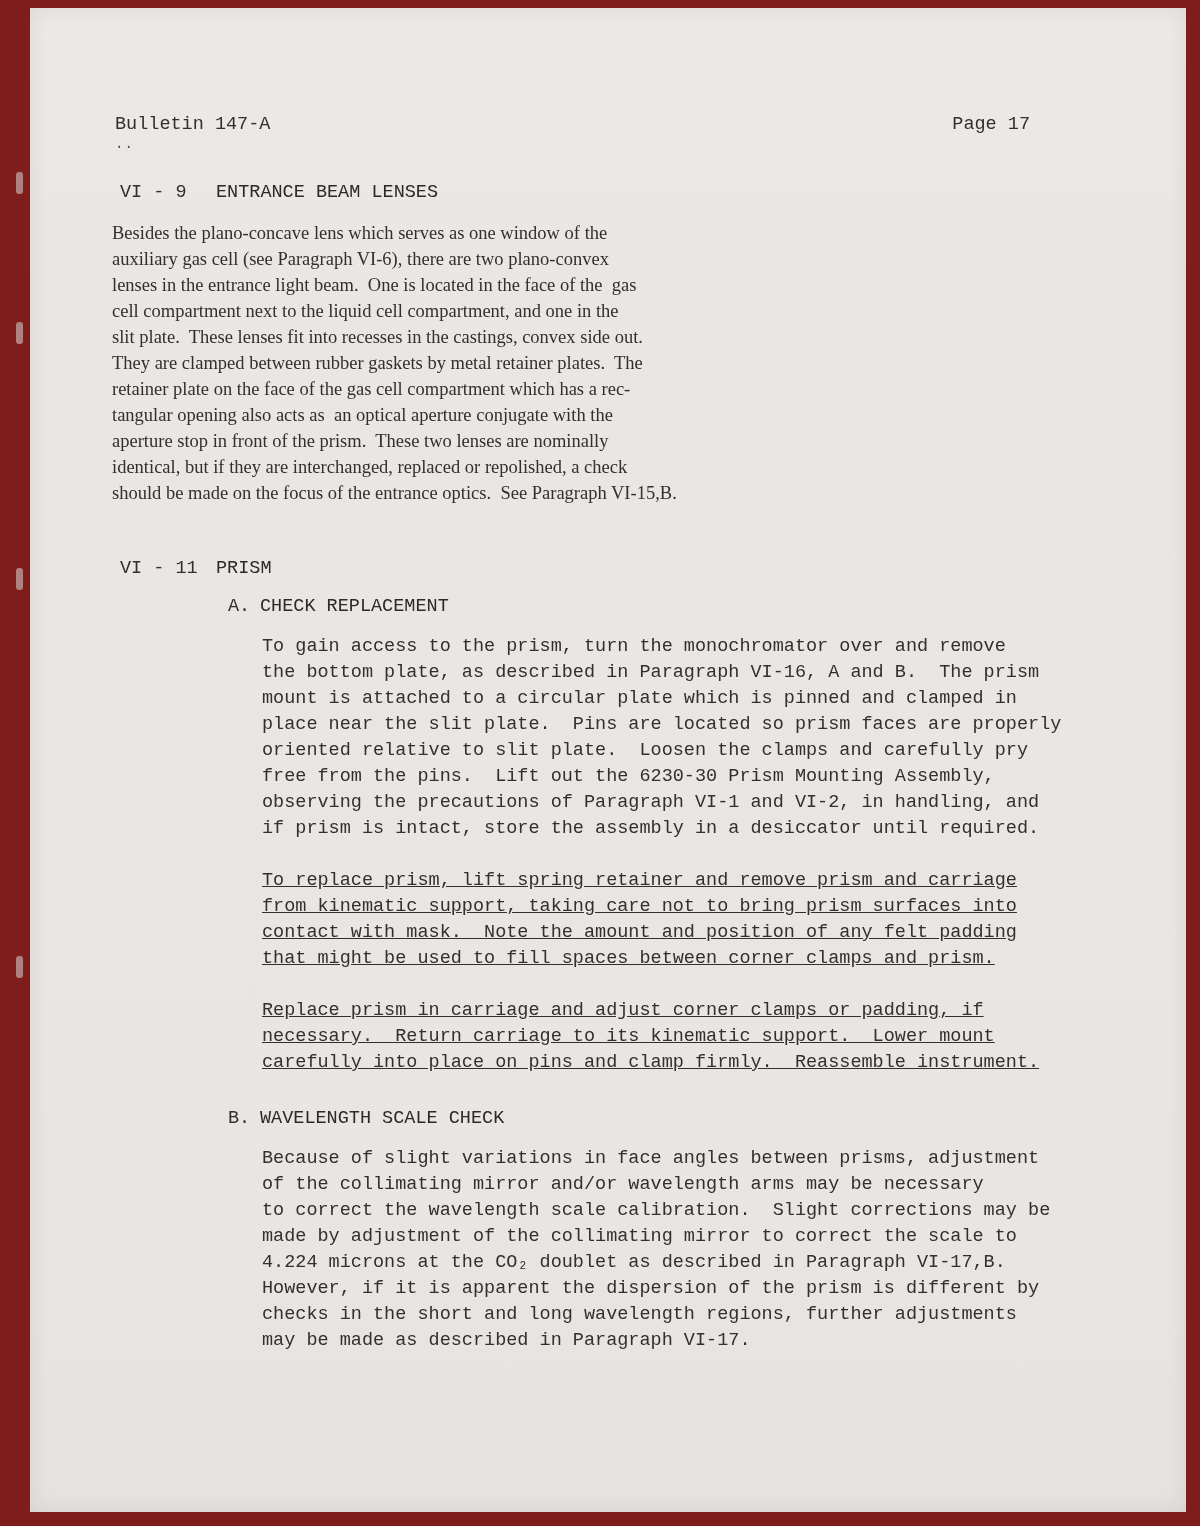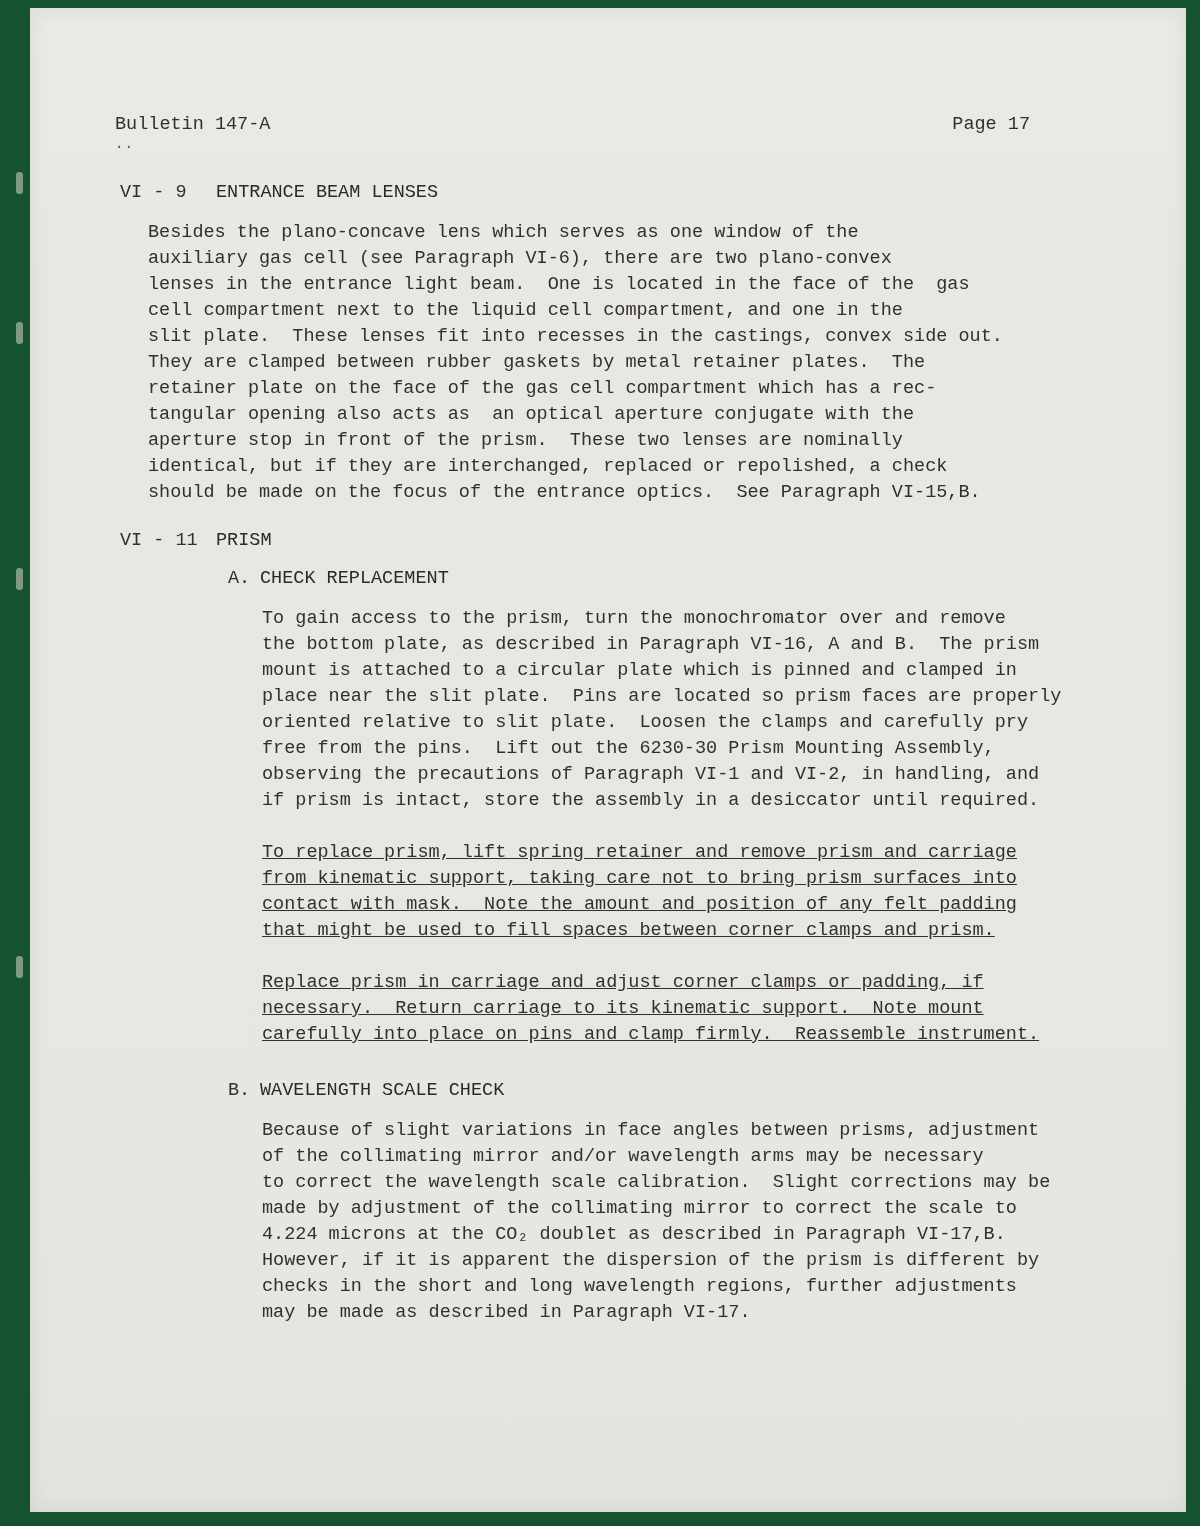--- a/index.html
+++ b/index.html
@@ -6,21 +6,21 @@
   html, body {
     width: 1200px;
     height: 1526px;
     background: #0c0c0c;
     font-family: "Liberation Mono", "DejaVu Sans Mono", monospace;
   }
   .scan {
     position: relative;
     width: 1200px;
     height: 1526px;
-    background: #14532d;
+    background: #7f1d1d;
     overflow: hidden;
   }
   .page {
     position: absolute;
     left: 30px;
     top: 8px;
     width: 1156px;
     height: 1504px;
     background: #e9e7e3;
     background: linear-gradient(180deg, #eceae6 0%, #e9e7e3 18%, #e8e6e2 80%, #e5e3df 100%);
@@ -63,35 +63,36 @@
     display: flex;
     margin: 30px 60px 0 90px;
   }
   .sec-num { width: 96px; flex: 0 0 96px; }
   .sec-title, .sub-title {
     text-underline-offset: 4px;
     text-decoration-thickness: 1.5px;
     color: #2c2a26;
   }
   .para {
-    margin: 14px 40px 0 118px;
+    margin: 14px 40px 0 82px;
     white-space: pre-wrap;
+    font-family: Liberation Serif, serif;
   }
   .sub-head {
     display: flex;
     margin: 12px 60px 0 198px;
   }
   .sub-letter { width: 32px; flex: 0 0 32px; }
   .sub-para {
     margin: 14px 40px 0 232px;
     white-space: pre-wrap;
   }
   .sub-para + .sub-para { margin-top: 26px; text-decoration: underline; }
   .sub-head.b { margin-top: 30px; }
-  .sec-head.vi11 { margin-top: 22px; align-items: center; }
+  .sec-head.vi11 { margin-top: 50px; align-items: center; }
 </style>
 </head>
 <body>
 
 <div class="scan">
   <div class="staple s1"></div>
   <div class="staple s2"></div>
   <div class="staple s3"></div>
   <div class="staple s4"></div>
 
@@ -141,21 +142,21 @@
 place near the slit plate.  Pins are located so prism faces are properly
 oriented relative to slit plate.  Loosen the clamps and carefully pry
 free from the pins.  Lift out the 6230-30 Prism Mounting Assembly,
 observing the precautions of Paragraph VI-1 and VI-2, in handling, and
 if prism is intact, store the assembly in a desiccator until required.</p>
         <p class="sub-para">To replace prism, lift spring retainer and remove prism and carriage
 from kinematic support, taking care not to bring prism surfaces into
 contact with mask.  Note the amount and position of any felt padding
 that might be used to fill spaces between corner clamps and prism.</p>
         <p class="sub-para">Replace prism in carriage and adjust corner clamps or padding, if
-necessary.  Return carriage to its kinematic support.  Note mount
+necessary.  Return carriage to its kinematic support.  Lower mount
 carefully into place on pins and clamp firmly.  Reassemble instrument.</p>
       </div>
 
       <div class="subsection">
         <div class="sub-head b">
           <span class="sub-letter">B.</span>
           <span class="sub-title">WAVELENGTH SCALE CHECK</span>
         </div>
         <p class="sub-para">Because of slight variations in face angles between prisms, adjustment
 of the collimating mirror and/or wavelength arms may be necessary

